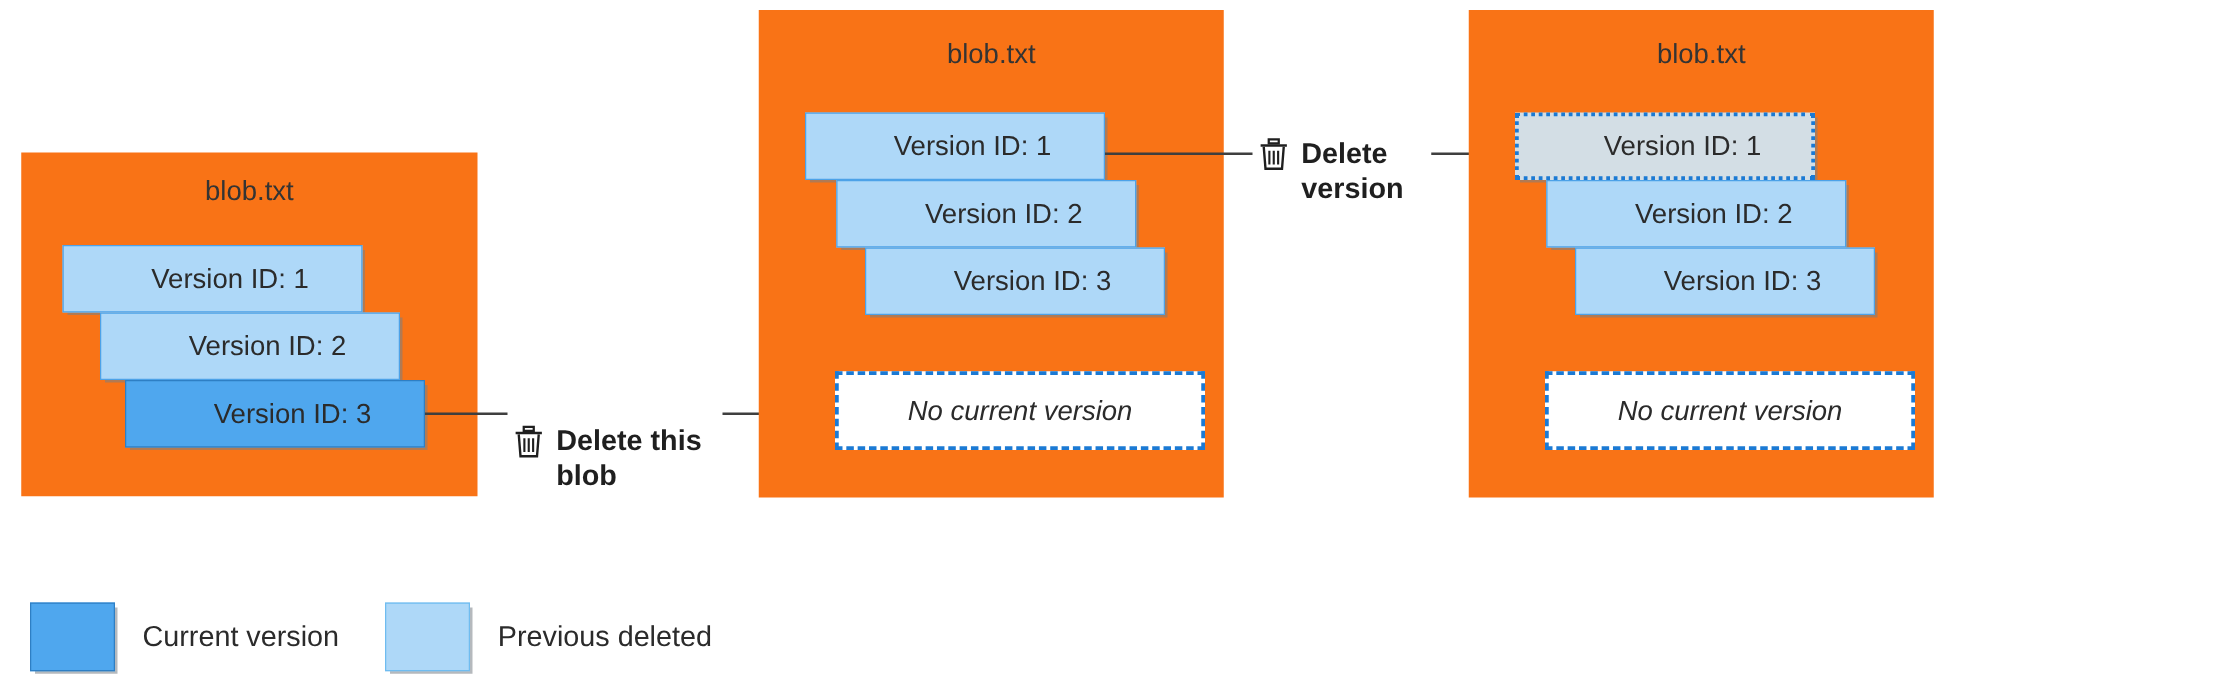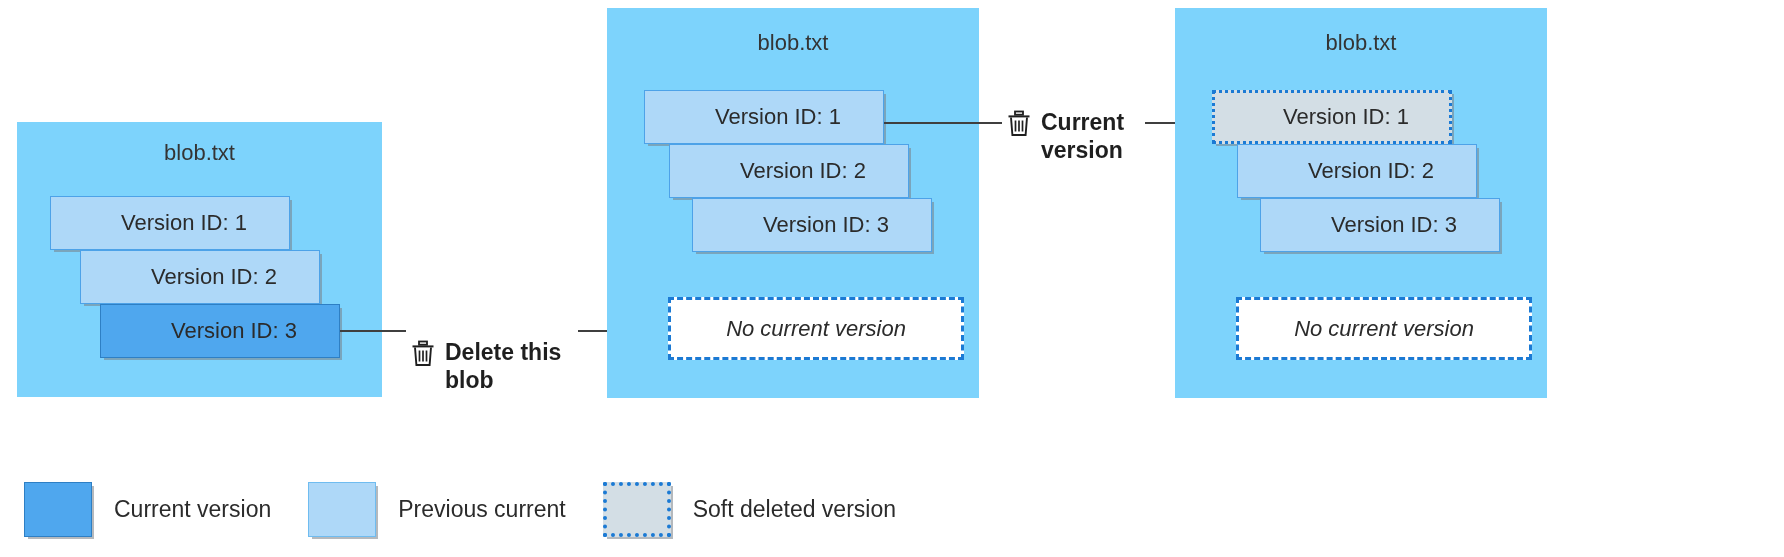--- a/index.html
+++ b/index.html
@@ -3,21 +3,21 @@
 <meta charset="utf-8">
 <style>
   html,body{margin:0;padding:0;background:#ffffff;}
   body{
     width:1784px;height:557px;position:relative;overflow:hidden;
     font-family:"Liberation Sans","DejaVu Sans",sans-serif;
     color:#242424;
   }
   .panel{
     position:absolute;
-    background:#7dd3fc;
+    background:#f97316;
     box-sizing:border-box;
   }
   .panel-title{
     position:absolute;
     left:0;right:0;
     text-align:center;
     font-size:22px;
     color:#343434;
     white-space:nowrap;
   }
@@ -165,21 +165,21 @@
   <span class="trash-icon">
     <svg width="26" height="28" viewBox="0 0 26 28" aria-hidden="true">
       <rect x="9" y="1.5" width="8" height="3.2" fill="none" stroke="#1f1f1f" stroke-width="1.8"></rect>
       <line x1="2.5" y1="6.4" x2="23.5" y2="6.4" stroke="#1f1f1f" stroke-width="2"></line>
       <path d="M5 7.5 L6.4 25 L19.6 25 L21 7.5" fill="none" stroke="#1f1f1f" stroke-width="1.9"></path>
       <line x1="9.5" y1="10.5" x2="9.5" y2="21.5" stroke="#1f1f1f" stroke-width="1.7"></line>
       <line x1="13" y1="10.5" x2="13" y2="21.5" stroke="#1f1f1f" stroke-width="1.7"></line>
       <line x1="16.5" y1="10.5" x2="16.5" y2="21.5" stroke="#1f1f1f" stroke-width="1.7"></line>
     </svg>
   </span>
-  <span class="action-text">Current
+  <span class="action-text">Delete
 version</span>
 </div>
 
 <div class="connector" style="left:1145px; top:122px; width:62px;"></div>
 <div class="arrowhead" style="left:1205px; top:115px;"></div>
 
 <div class="panel" style="left:1175px; top:8px; width:372px; height:390px;">
   <div class="panel-title" style="top:22px;">blob.txt</div>
 
   <div class="vbox softdeleted" style="left:37px; top:82px; width:240px; height:54px;">
@@ -198,20 +198,16 @@
 </div>
 
 <div class="legend">
   <div class="legend-item">
     <span class="swatch current"></span>
     <span class="legend-label">Current version</span>
   </div>
   <span class="legend-gap"></span>
   <div class="legend-item">
     <span class="swatch previous"></span>
-    <span class="legend-label">Previous current</span>
+    <span class="legend-label">Previous deleted</span>
   </div>
   <span class="legend-gap"></span>
-  <div class="legend-item">
-    <span class="swatch softdeleted"></span>
-    <span class="legend-label">Soft deleted version</span>
-  </div>
 </div>
 
 </body></html>

